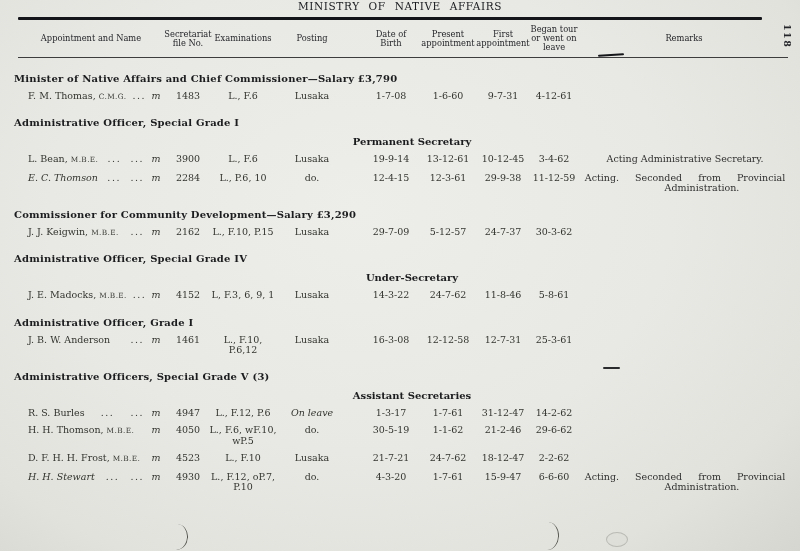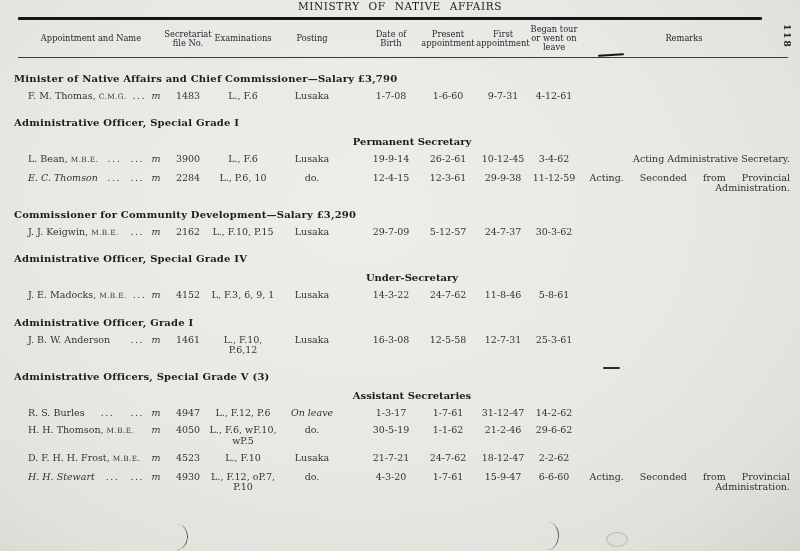--- a/index.html
+++ b/index.html
@@ -25,21 +25,21 @@
   .row{display:grid;grid-template-columns:130px 24px 40px 70px 68px 16px 58px 56px 54px 48px 212px;
     margin:7px 0 0 14px;font-size:9.5px;line-height:10.5px;color:#33342f;align-items:start;}
   .c.name{display:flex;justify-content:space-between;padding-left:14px;white-space:nowrap;}
   .nm{white-space:nowrap;}
   .it{font-style:italic;}
   .hon{font-size:7.3px;letter-spacing:0.4px;}
   .dots{letter-spacing:1.5px;margin-left:6px;}
   .c.m{text-align:center;font-style:italic;}
   .c.file,.c.exam,.c.post,.c.dob,.c.pres,.c.first,.c.tour{text-align:center;}
   .c.exam{white-space:pre-line;}
-  .c.rem{text-align:right;padding-left:2px;color:#303130;}
+  .c.rem{text-align:center;padding-left:2px;color:#303130;}
   .rem-l1{word-spacing:13px;}
   .rem-l2{padding-left:34px;}
   .art{position:absolute;}
   .art-dash1{left:598px;top:54px;width:26px;height:2px;background:#15161a;border-radius:1px;transform:rotate(-3deg);}
   .art-dash2{left:603px;top:367px;width:17px;height:2px;background:#2a2b2c;border-radius:1px;}
   .art-curve1{left:165px;top:524px;width:22px;height:26px;border-right:1.6px solid #55564f;border-radius:50%;transform:rotate(6deg);}
   .art-curve2{left:536px;top:522px;width:22px;height:28px;border-right:1.6px solid #55564f;border-radius:50%;transform:rotate(4deg);}
   .art-smudge{left:606px;top:532px;width:20px;height:13px;border:1px solid #9a9b94;border-radius:50%;opacity:.55;background:#dcddd5;}
 </style>
 </head>
@@ -114,21 +114,21 @@
           <span class="nm">L. Bean, <span class="hon">M.B.E.</span></span>
           <div class="dots">...</div>
           <div class="dots">...</div>
         </div>
     <div class="c m">m</div>
     <div class="c file">3900</div>
     <div class="c exam">L., F.6</div>
     <div class="c post">Lusaka</div>
     <div class="c sp"></div>
     <div class="c dob">19-9-14</div>
-    <div class="c pres">26-2-61</div>
+    <div class="c pres">13-12-61</div>
     <div class="c first">10-12-45</div>
     <div class="c tour">3-4-62</div>
     <div class="c rem">
           <div class="">Acting Administrative Secretary.</div>
         </div>
   </div>
       <div class="row">
     <div class="c name">
           <span class="nm it">E. C. Thomson</span>
           <div class="dots">...</div>
@@ -189,21 +189,21 @@
           <span class="nm">J. B. W. Anderson</span>
           <div class="dots">...</div>
         </div>
     <div class="c m">m</div>
     <div class="c file">1461</div>
     <div class="c exam">L., F.10,
 P.6,12</div>
     <div class="c post">Lusaka</div>
     <div class="c sp"></div>
     <div class="c dob">16-3-08</div>
-    <div class="c pres">12-5-58</div>
+    <div class="c pres">12-12-58</div>
     <div class="c first">12-7-31</div>
     <div class="c tour">25-3-61</div>
     <div class="c rem"></div>
   </div>
       <div class="shead">Administrative Officers, Special Grade V (3)</div>
       <div class="ssub">Assistant Secretaries</div>
       <div class="row">
     <div class="c name">
           <span class="nm">R. S. Burles</span>
           <div class="dots">...</div>

